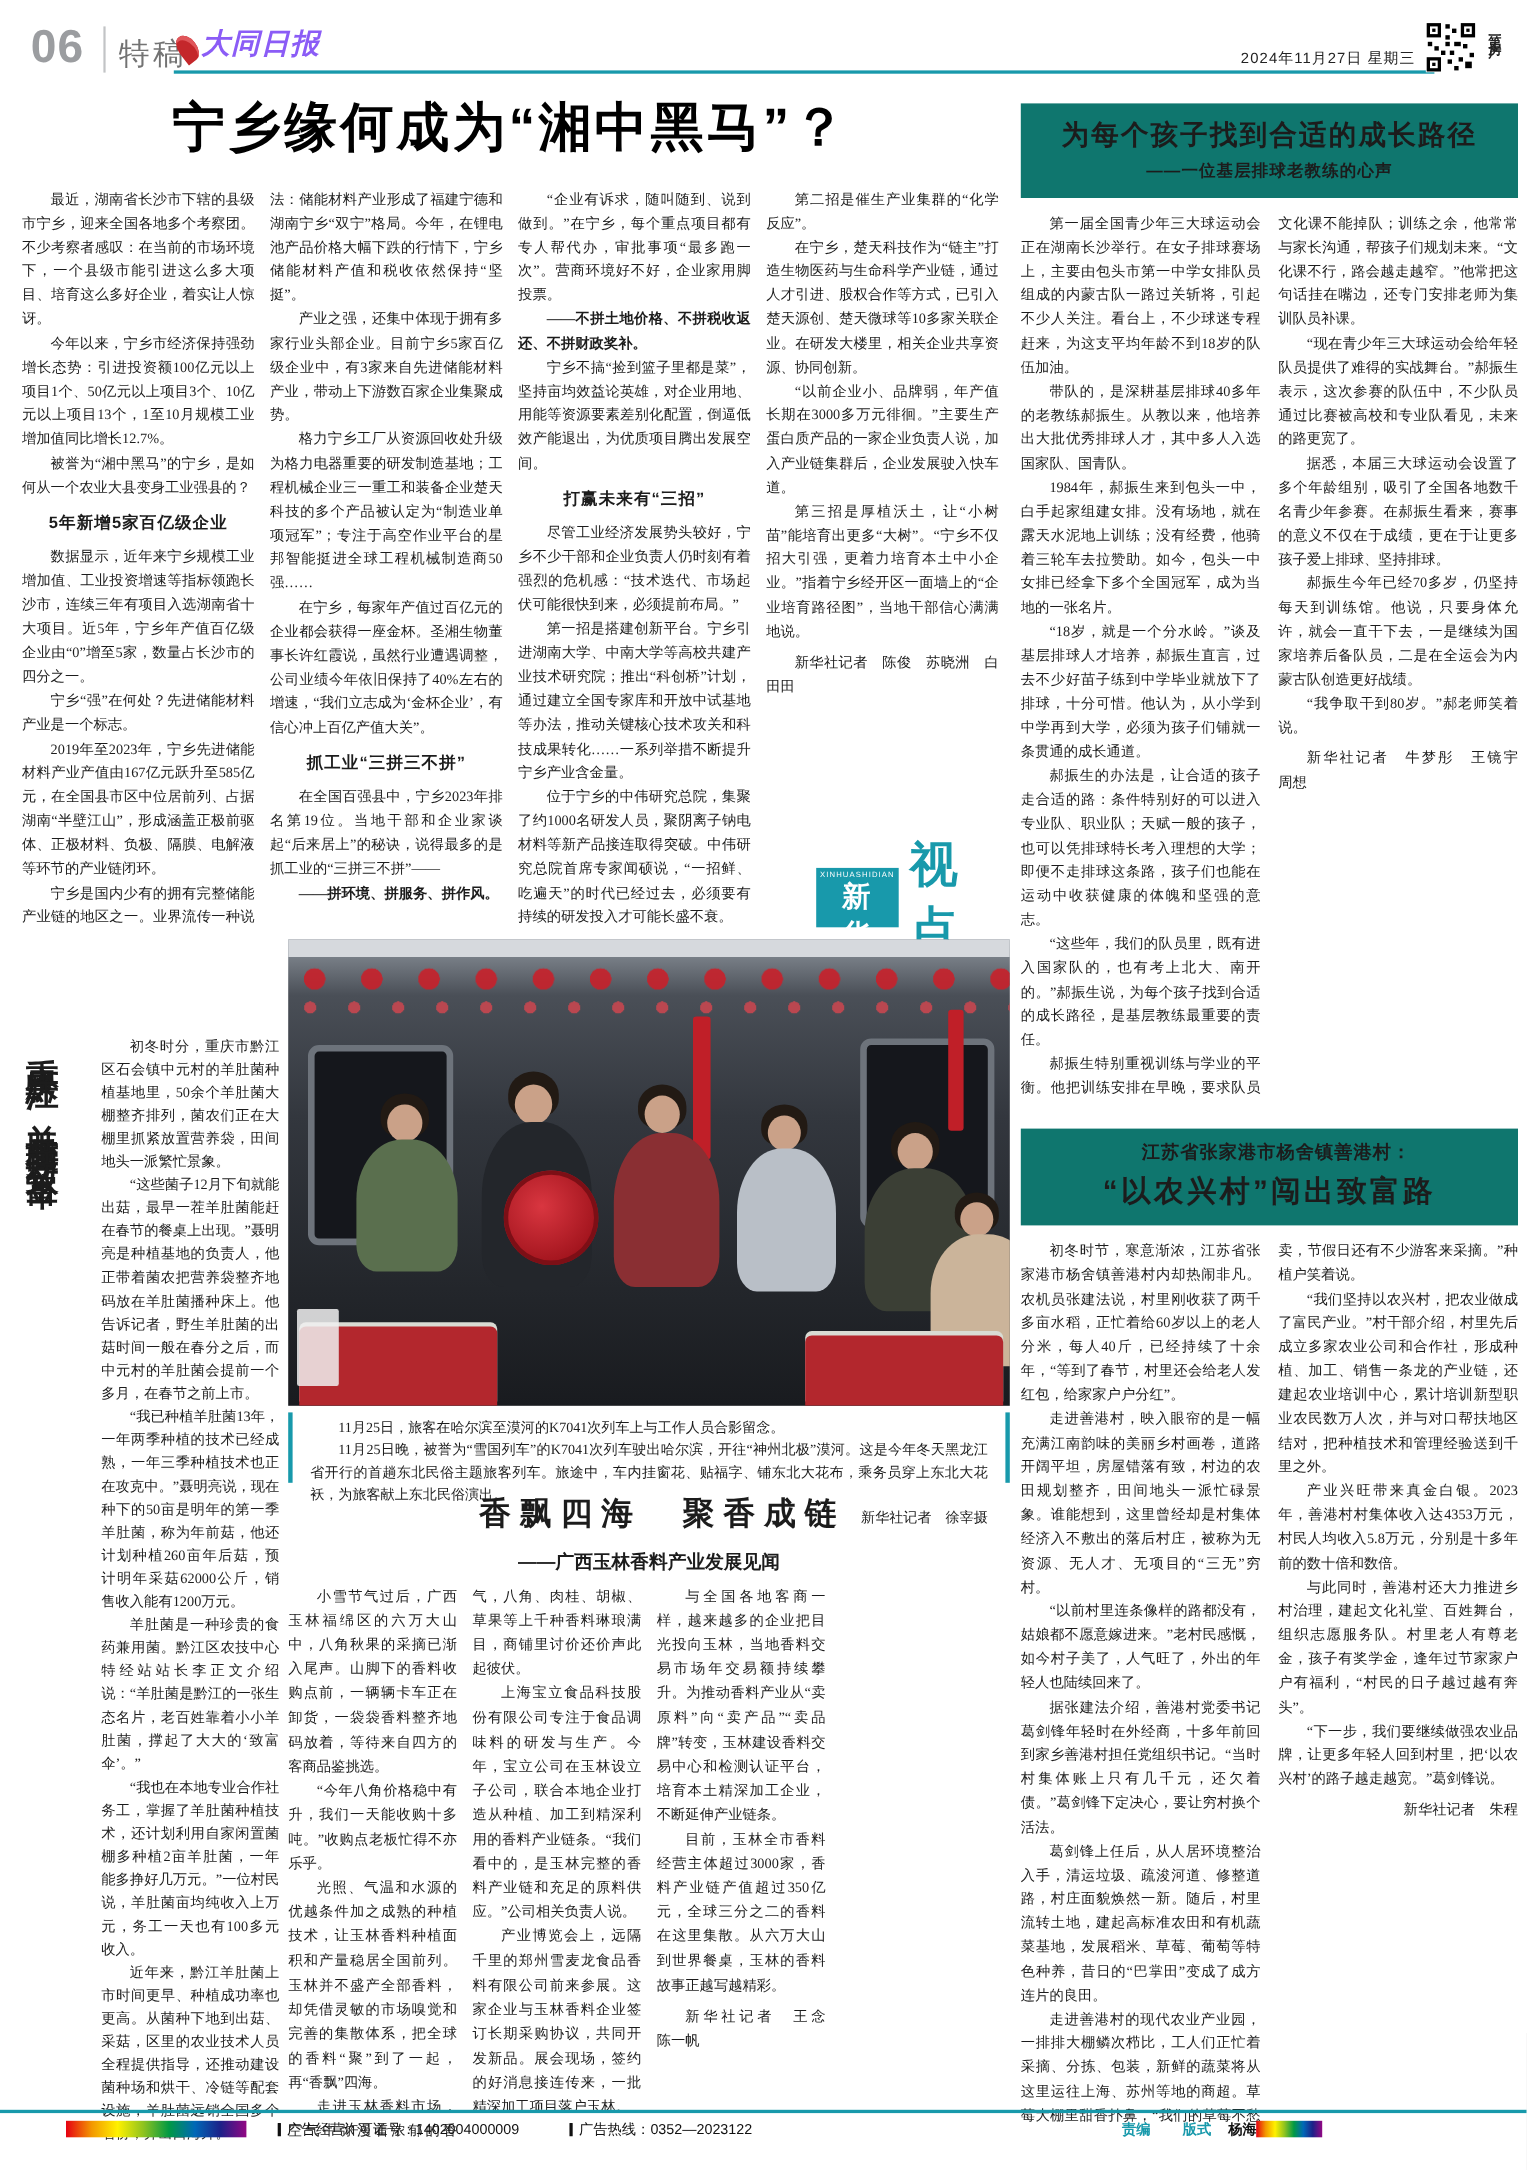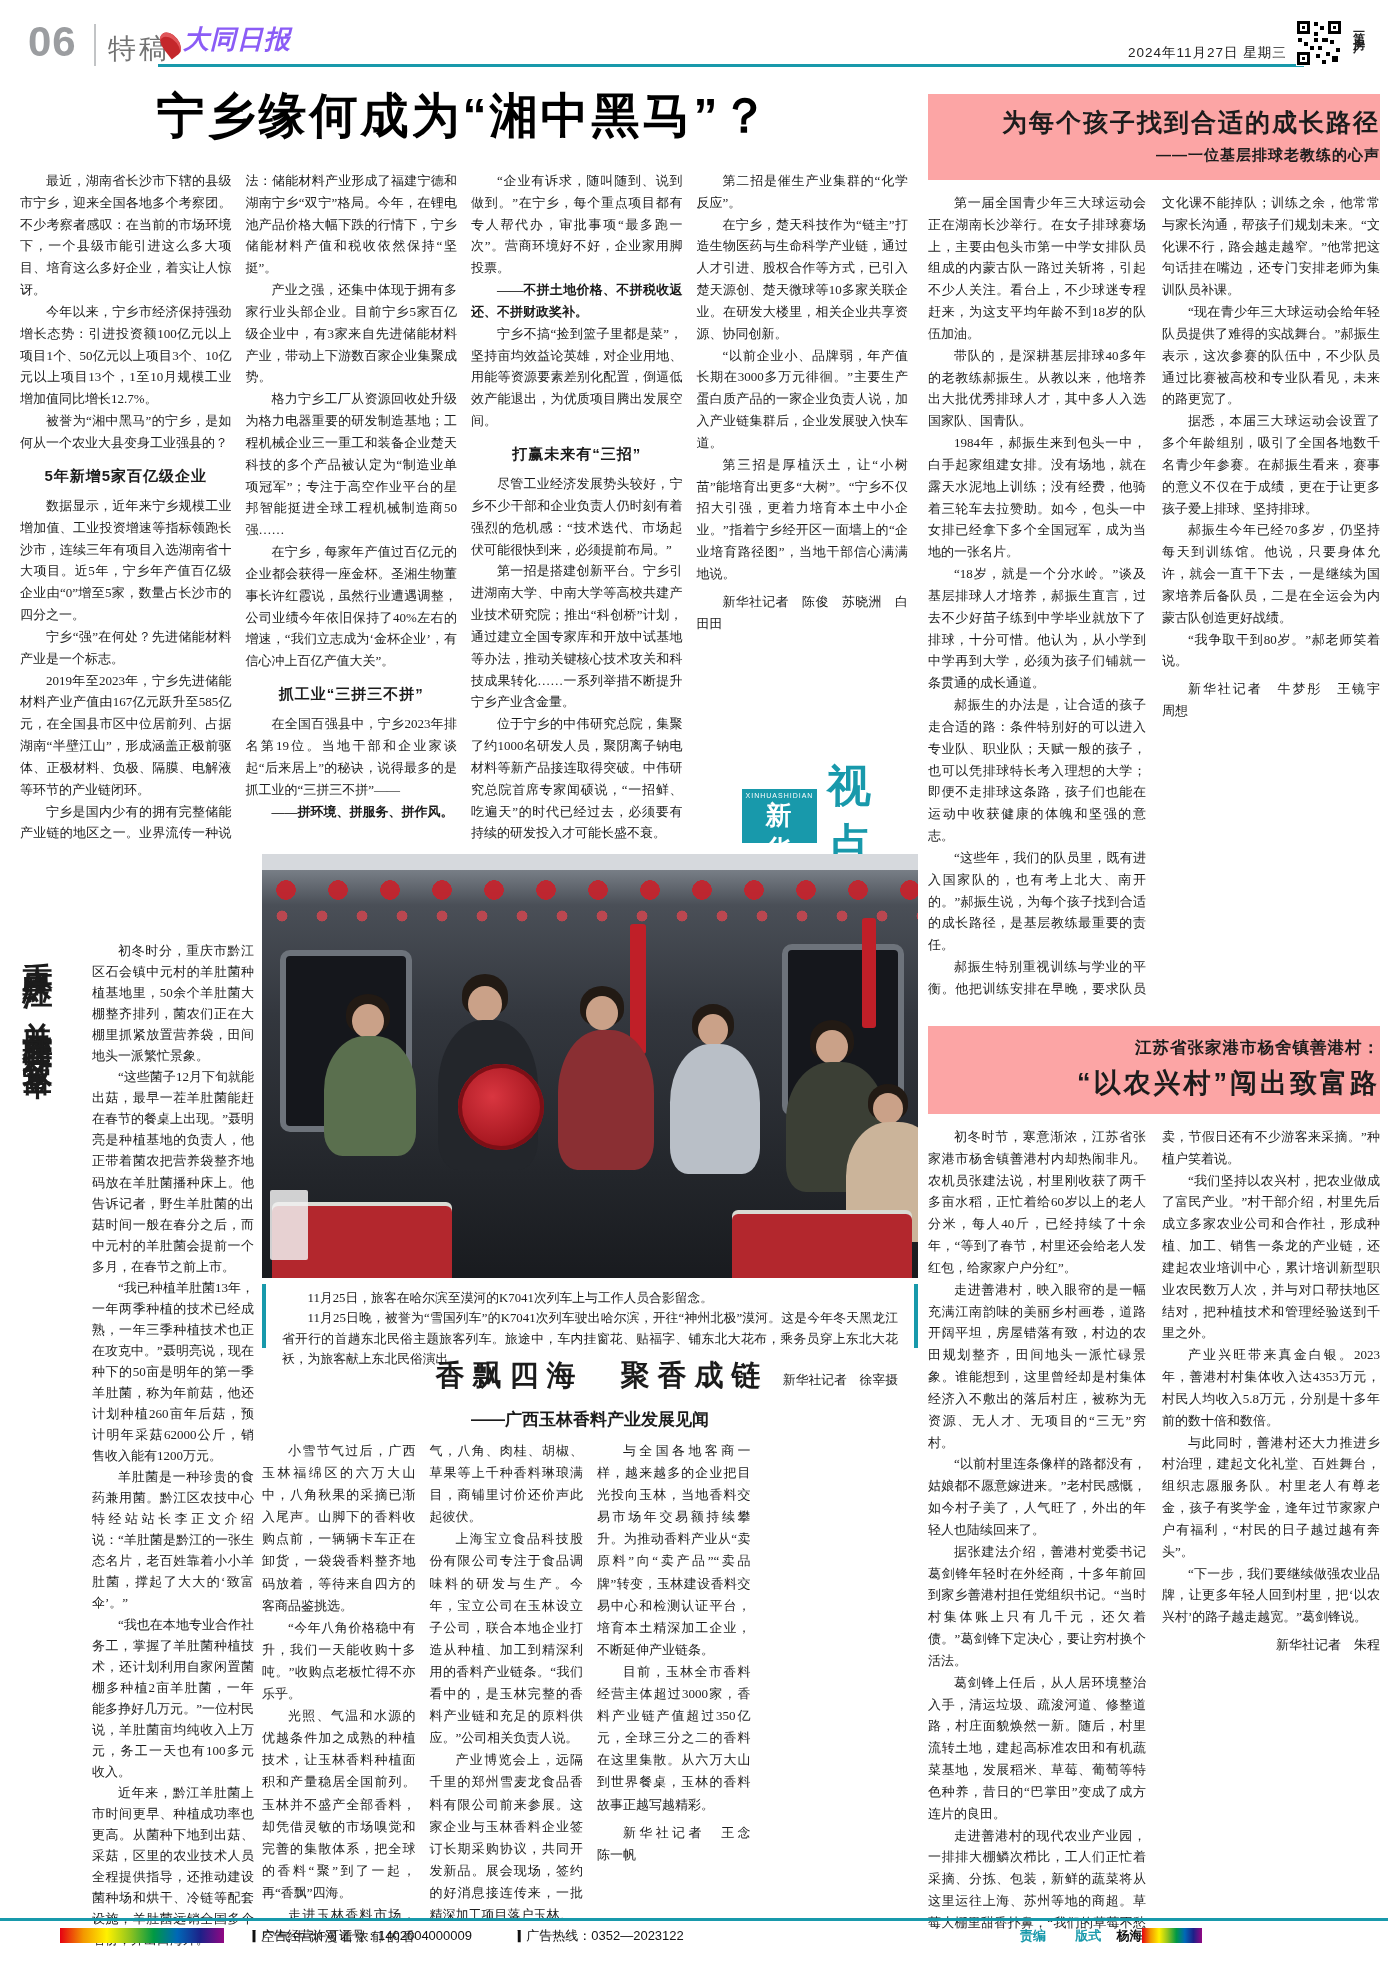--- a/index.html
+++ b/index.html
@@ -30,21 +30,21 @@
   .main-headline{font-family:"Liberation Sans",sans-serif;font-size:48px;font-weight:bold;color:#000;
                  text-align:center;letter-spacing:3px;white-space:nowrap;}
   .main-body{column-count:4;column-gap:14px;column-fill:auto;font-size:13px;line-height:1.68;}
   
   .xh-logo{display:flex;align-items:center;background:#fff;}
   .xh-left{width:88px;height:54px;background:#1899ab;color:#fff;text-align:center;padding-top:3px;box-sizing:border-box;}
   .xh-caps{font-family:"Liberation Sans",sans-serif;font-size:7px;letter-spacing:1px;line-height:1;}
   .xh-cn{font-size:26px;font-weight:bold;letter-spacing:10px;line-height:1.3;margin-left:8px;text-align:center;}
   .xh-right{font-size:44px;font-weight:900;color:#1899ab;margin-left:10px;letter-spacing:6px;font-family:"Liberation Serif",serif;}
   
-  .blue-box{background:#fca5a5;text-align:right;box-sizing:border-box;}
+  .blue-box{background:#0f766e;text-align:center;box-sizing:border-box;}
   .vb-title{font-family:"Liberation Sans",sans-serif;font-size:25px;font-weight:bold;letter-spacing:2px;padding-top:12px;}
   .vb-sub{font-family:"Liberation Sans",sans-serif;font-size:15px;font-weight:bold;margin-top:7px;letter-spacing:1px;}
   .two-col{column-count:2;column-gap:16px;column-fill:auto;font-size:13px;line-height:1.68;}
   .sg-kicker{font-family:Liberation Serif, serif;font-size:16.5px;font-weight:bold;padding-top:11px;letter-spacing:1px;padding-left:13px;}
   .sg-title{font-family:"Liberation Sans",sans-serif;font-size:27px;font-weight:bold;margin-top:6px;letter-spacing:3px;}
   
   .v-title{writing-mode:vertical-rl;font-family:"Liberation Sans",sans-serif;font-size:30px;font-weight:bold;
            letter-spacing:6px;line-height:1.15;}
   .qj-body{font-size:13px;line-height:1.62;}
   

